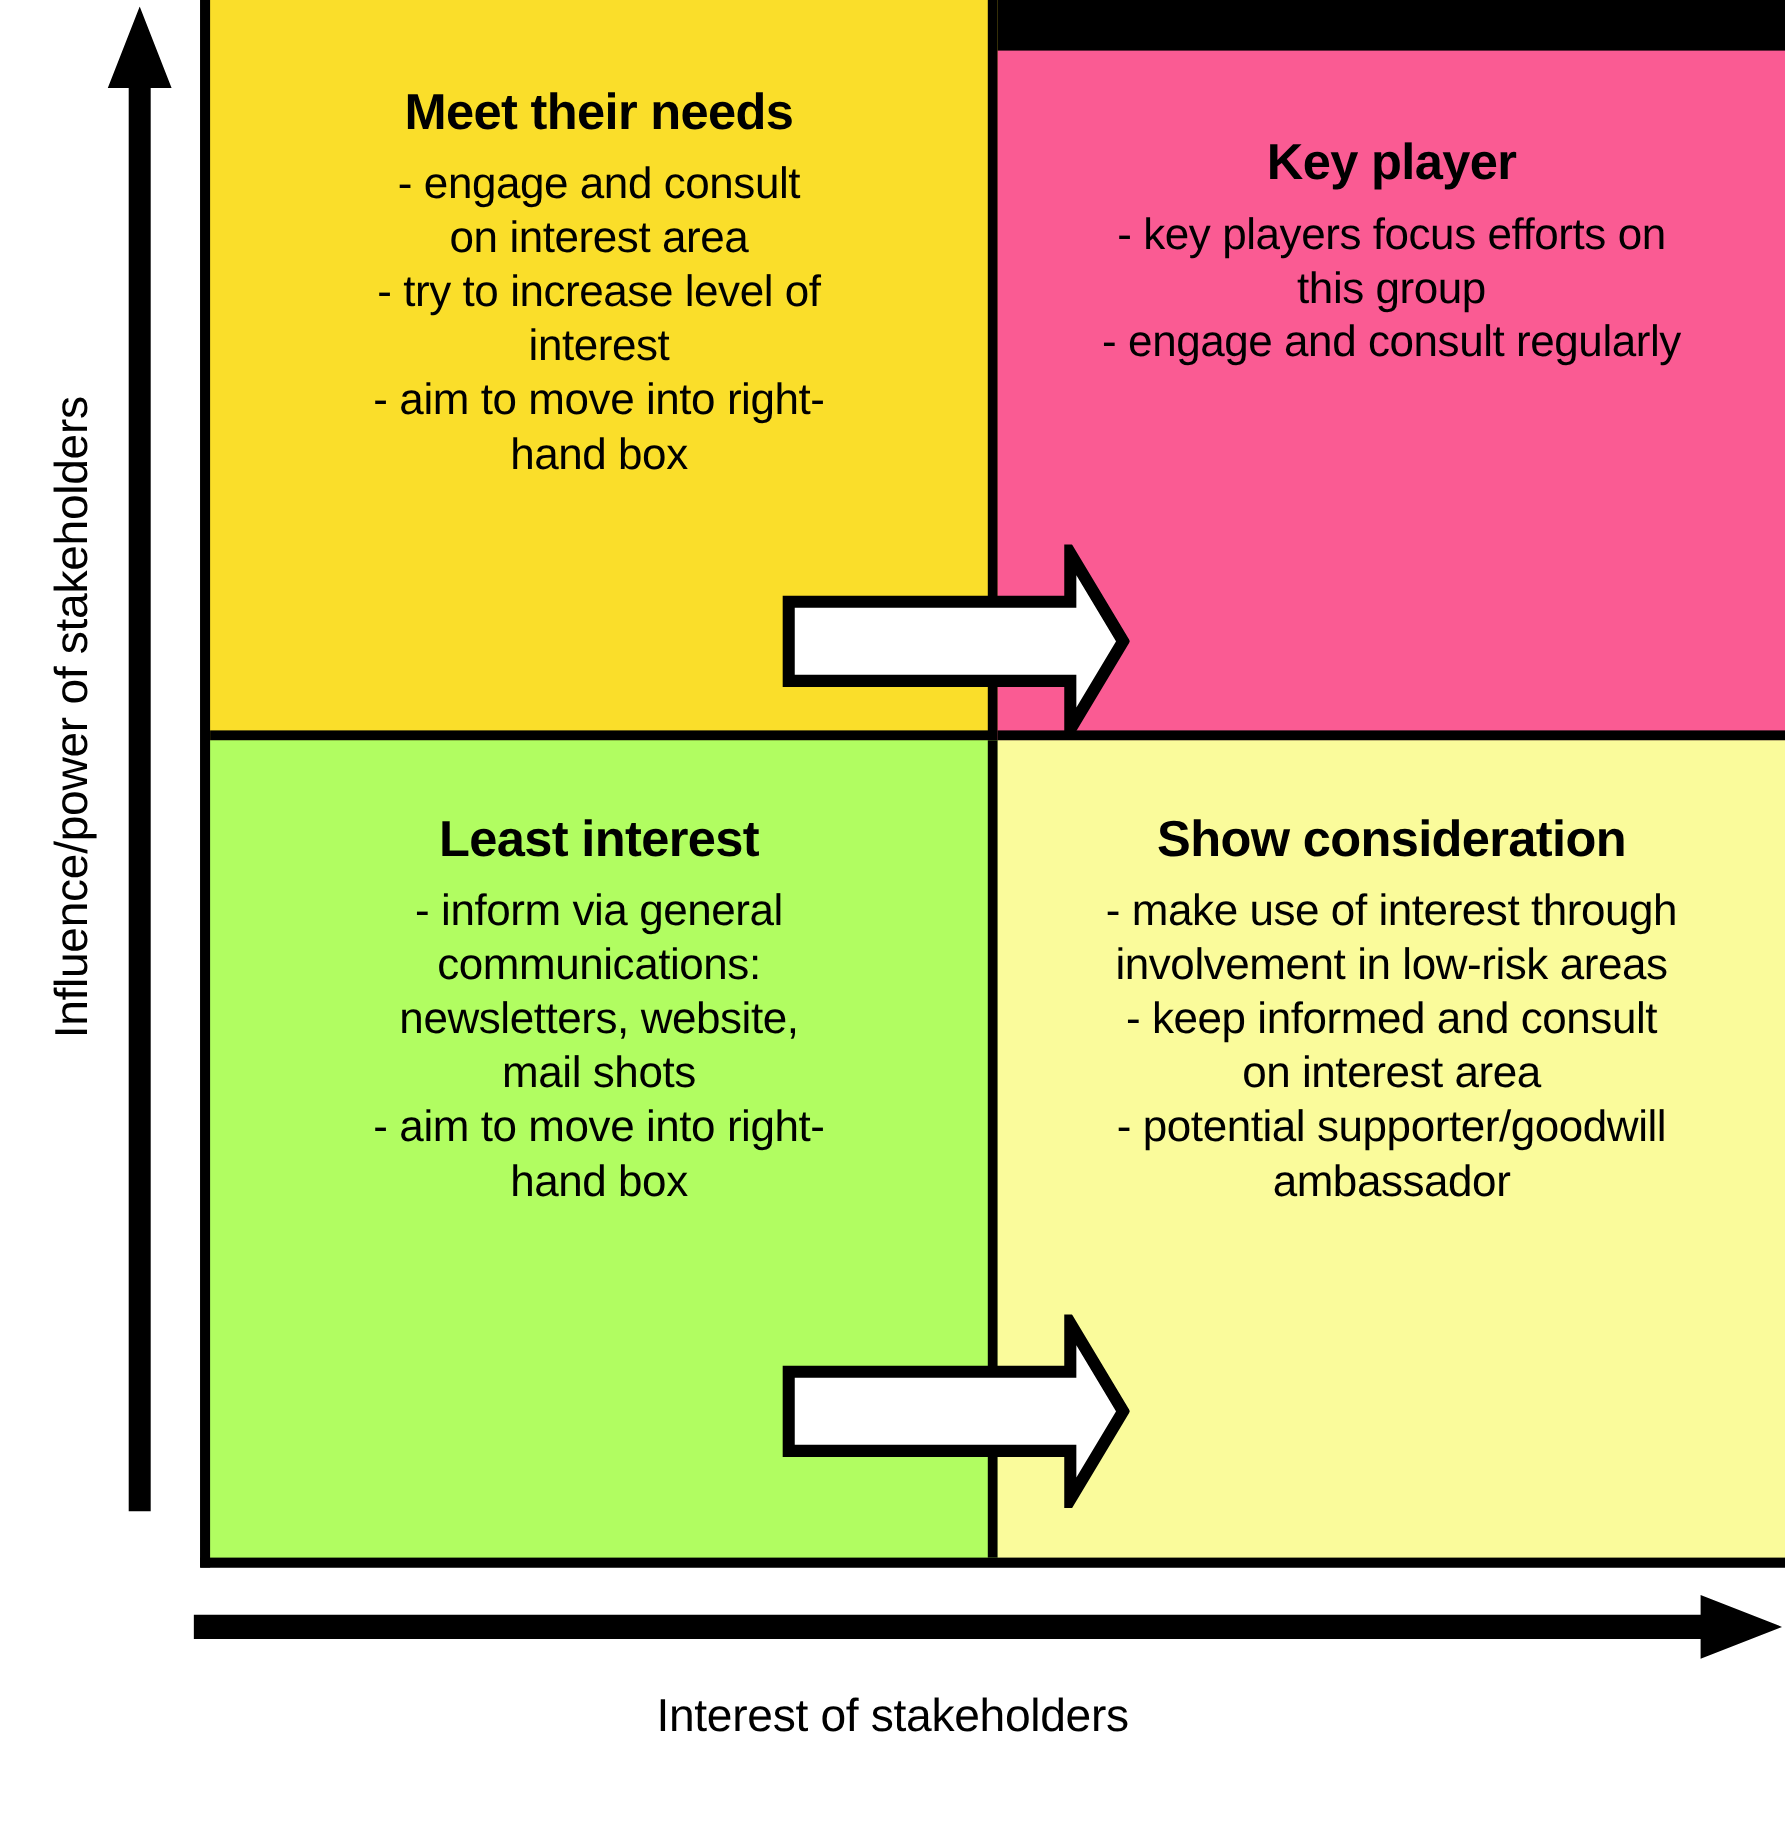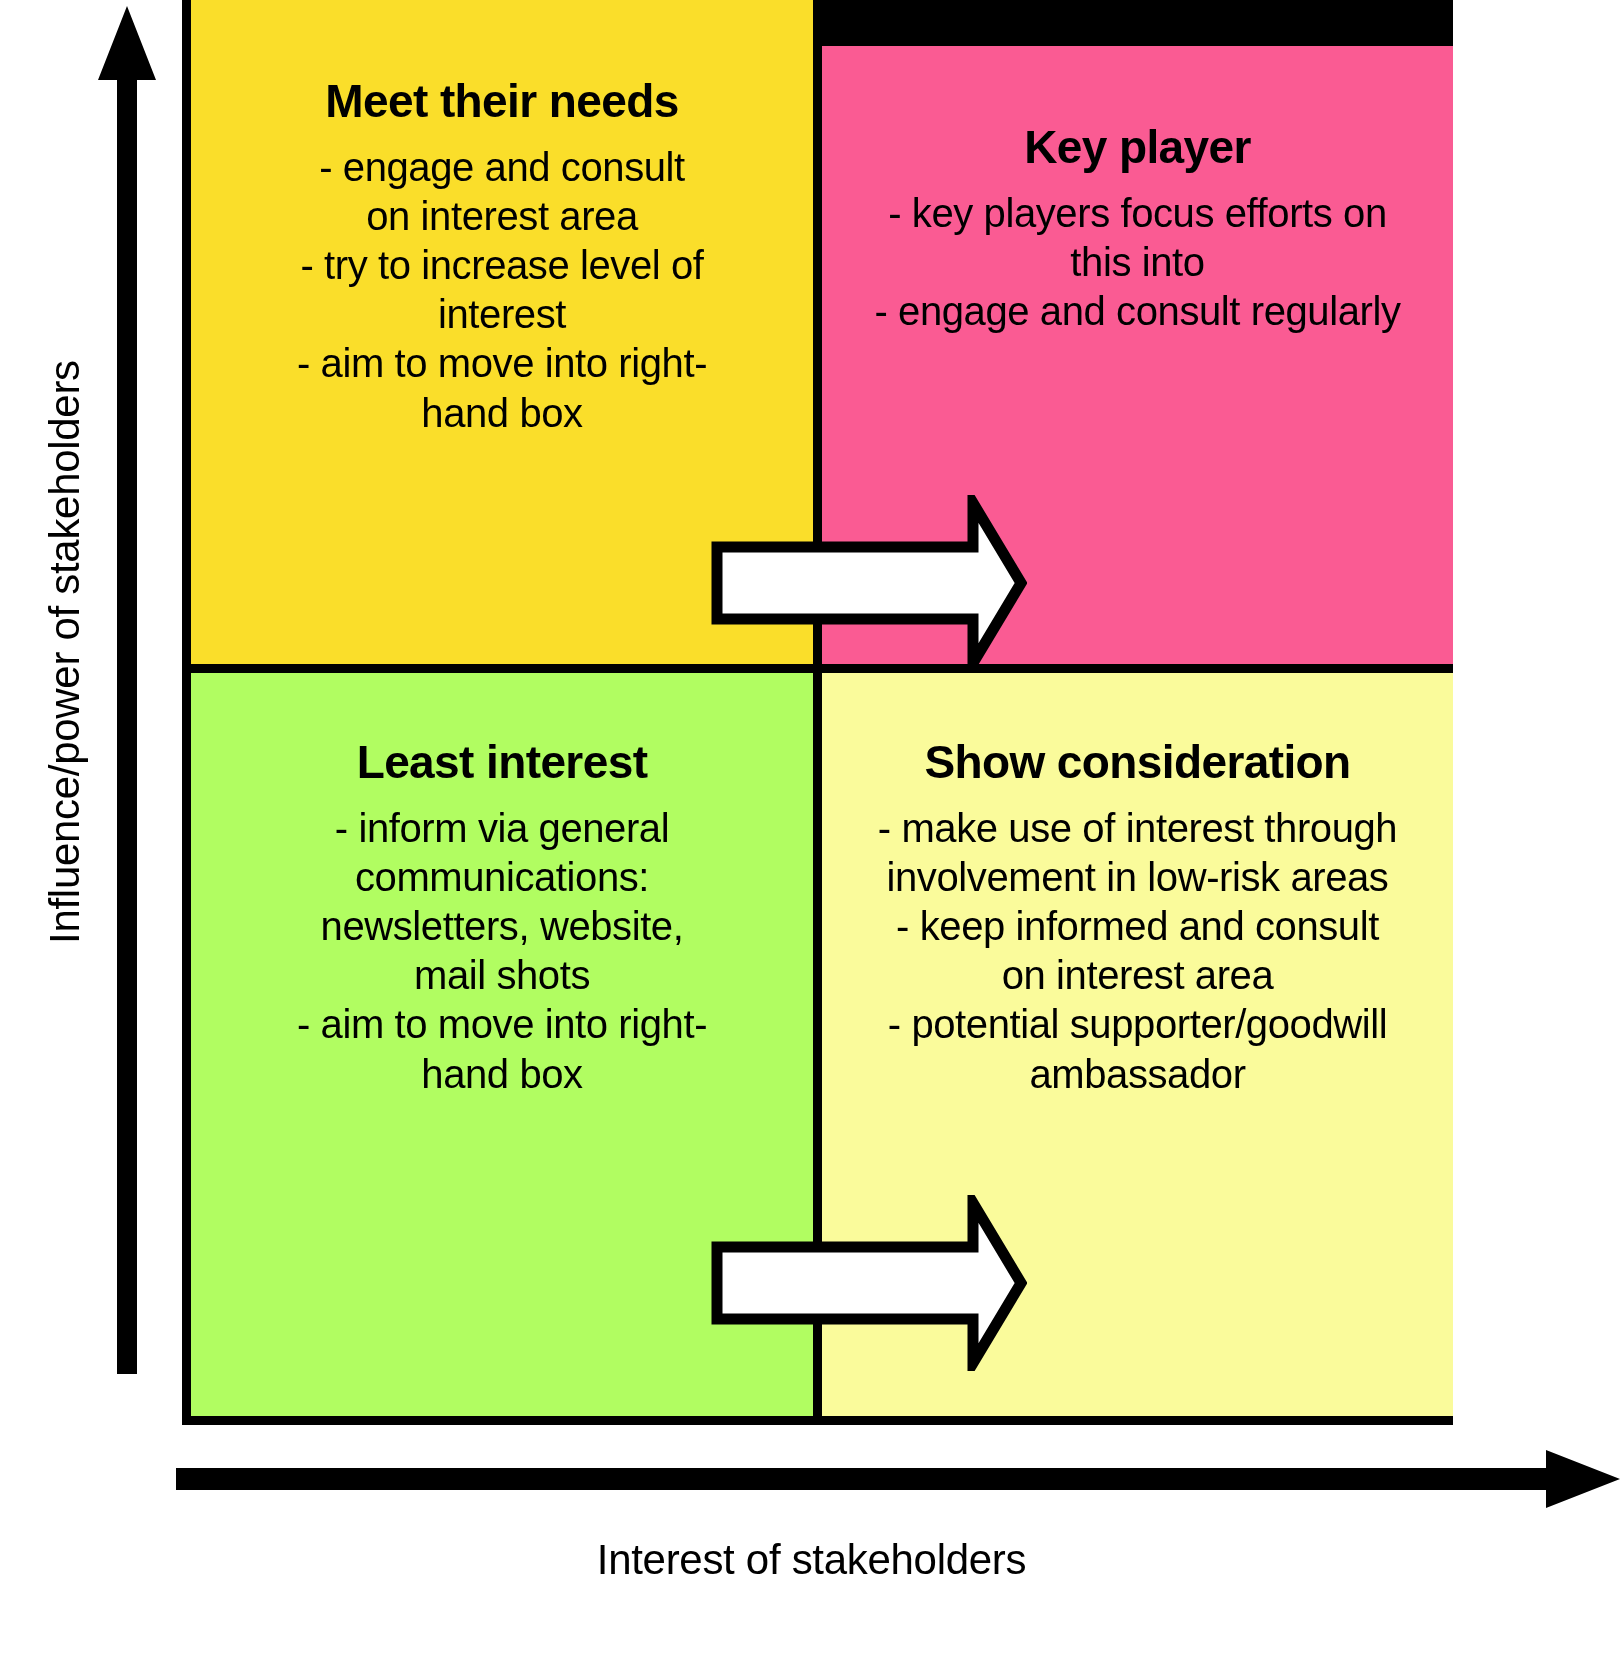--- a/index.html
+++ b/index.html
@@ -58,21 +58,21 @@
     font-size: 42px;
     letter-spacing: -0.3px;
     color: #000;
   }
 
   
   .matrix {
     position: absolute;
     left: 182px;
     top: 0px;
-    width: 1271px;
+    width: 1441px;
     height: 1425px;
     box-sizing: border-box;
     border: 9px solid #000000;
     border-top: 0;
     border-right: 0;
     display: grid;
     grid-template-columns: 1fr 1fr;
     grid-template-rows: 673px 1fr;
     background: #000;
     gap: 0;
@@ -141,21 +141,21 @@
         <span class="ln">interest</span>
         <span class="ln">- aim to move into right-</span>
         <span class="ln">hand box</span>
       </div>
     </div>
 
     <div class="quad q-tr">
       <div class="q-title noselect">Key player</div>
       <div class="q-body">
         <span class="ln">- key players focus efforts on</span>
-        <span class="ln">this into</span>
+        <span class="ln">this group</span>
         <span class="ln">- engage and consult regularly</span>
       </div>
     </div>
 
     <div class="quad q-bl">
       <div class="q-title noselect">Least interest</div>
       <div class="q-body">
         <span class="ln">- inform via general</span>
         <span class="ln">communications:</span>
         <span class="ln">newsletters, website,</span>

